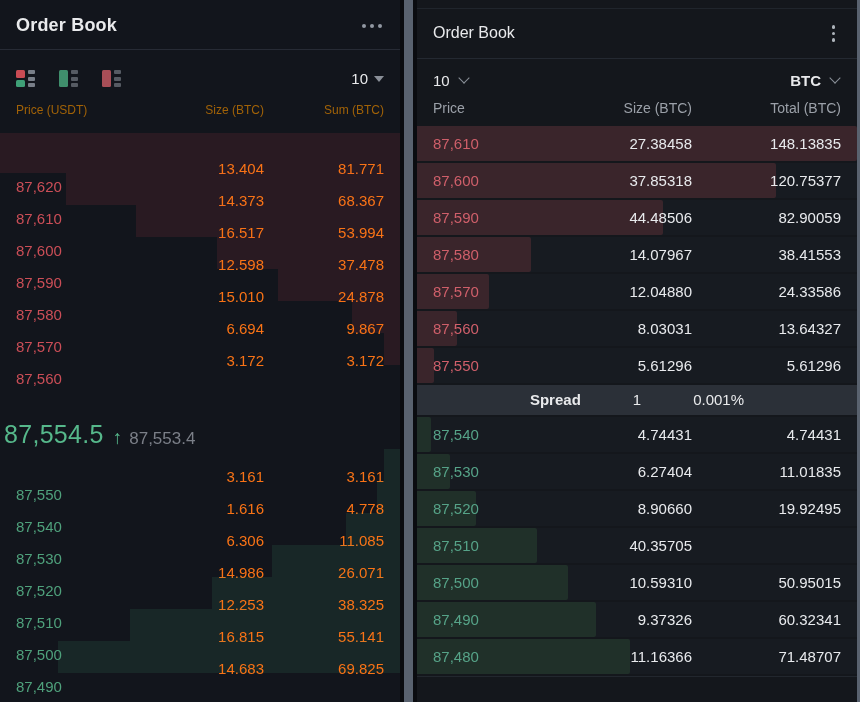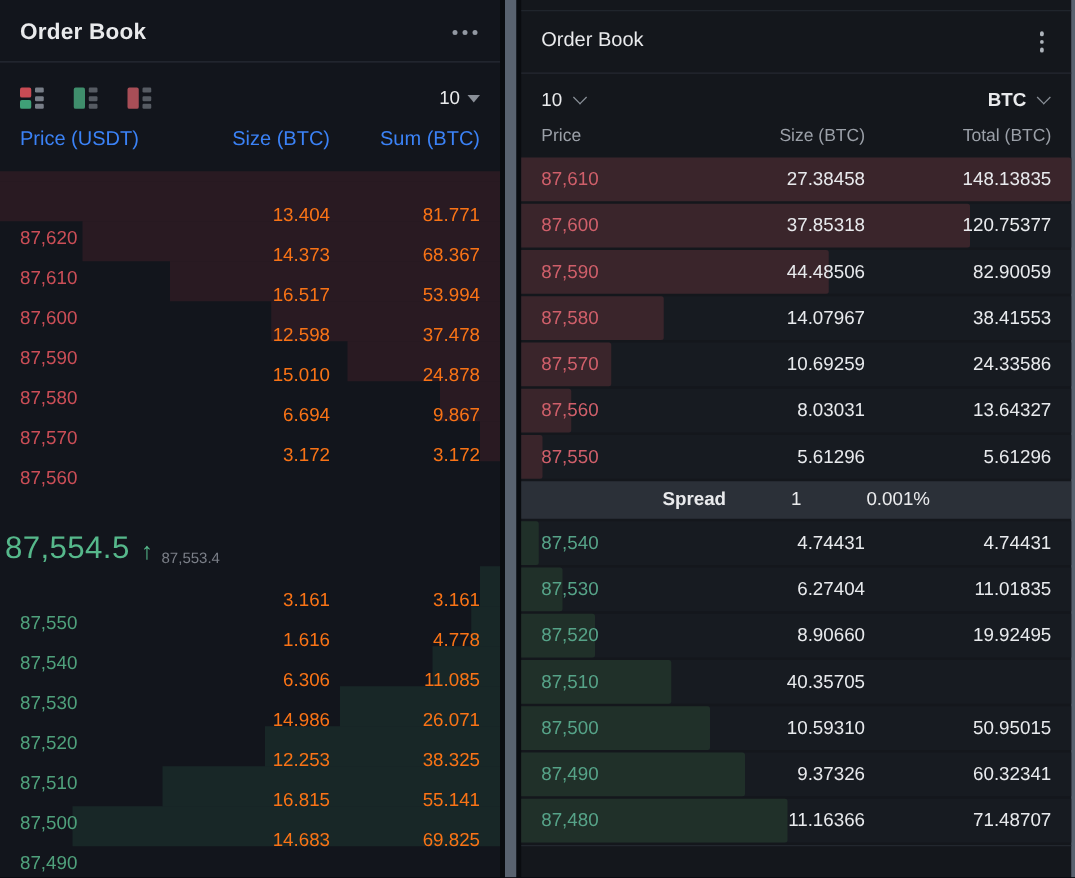--- a/index.html
+++ b/index.html
@@ -21,38 +21,38 @@
   .vm .col-r { width:7px; display:flex; flex-direction:column; justify-content:space-between; }
   .vm .col-r i { height:4px; background:#787e88; border-radius:1px; }
   .vm.dim .col-r i { background:#565b63; }
   .blk-red { background:#c94b54; }
   .blk-green { background:#3fa077; }
   .blk-red-dim { background:#a84e57; }
   .blk-green-dim { background:#3f8e6c; }
   .l-depth { display:flex; align-items:center; gap:6px; cursor:pointer; }
   .l-depth-val { font-size:15px; color:#e9eaec; }
   .caret-down { width:0; height:0; border-left:5px solid transparent; border-right:5px solid transparent; border-top:6px solid #8a8f98; }
-  .l-cols { display:grid; grid-template-columns:128px 1fr 1fr; padding:4px 16px 14px 16px; font-size:16px; color:#3b82f6; }
+  .l-cols { display:grid; grid-template-columns:128px 1fr 1fr; padding:4px 16px 14px 16px; font-size:12px; color:#a16207; }
   .l-cols span:nth-child(2), .l-cols span:nth-child(3) { text-align:right; }
   .l-rows { display:flex; flex-direction:column; }
   .l-sliver { height:10px; position:relative; }
   .l-sliver .fill { position:absolute; top:2px; right:0; bottom:0; width:100%; background:rgba(200,62,74,.13); }
   .lrow { position:relative; height:32px; display:grid; grid-template-columns:128px 1fr 1fr; align-items:center; padding:0 16px; font-size:15px; cursor:pointer; }
   .lrow .fill { position:absolute; top:0; right:0; bottom:0; }
   .lrow.ask .fill { background:rgba(200,62,74,.13); }
   .lrow.bid .fill { background:rgba(70,162,114,.13); }
   .lrow span { position:relative; z-index:1; }
   .lrow .price { text-align:left;margin-top:37px; }
   .lrow.ask .price { color:#cb4e57; }
   .lrow.bid .price { color:#4fa17c; }
   .lrow .num { text-align:right; color:#f97316; }
   .l-mid { height:84px; display:flex; align-items:flex-end; padding:0 4px; }
   .l-last { font-size:25px; font-weight:500; color:#56b88b; letter-spacing:.3px; }
   .l-arrow { font-size:19px; color:#56b88b; margin:0 7px 0 9px; }
-  .l-prev { font-size:12px; color:#7b7f88; }
+  .l-prev { font-size:17px; color:#7b7f88; }
 
   
   .gutter { width:17px; height:702px; flex:none; background:#0a0c10; display:flex; }
   .gutter-bar { width:9px; height:100%; margin-left:4px; background:#59626f; cursor:col-resize; }
 
   
   .rpanel { flex:1; height:702px; background:#14171c; display:flex; flex-direction:column; border-right:3px solid #59626f; }
   .r-topline { height:9px; border-bottom:1px solid #20252c; }
   .r-header { display:flex; justify-content:space-between; align-items:center; padding:14px 16px 14px 16px; border-bottom:1px solid #242931; }
   .r-title { font-size:16px; font-weight:400; color:#e9eaec; }
@@ -312,21 +312,21 @@
         <div class="rrow ask">
           <span class="fill" style="width: 25.9%;"></span>
           <span class="price">87,580</span>
           <span class="num">14.07967</span>
           <span class="num">38.41553</span>
         </div>
 
         <div class="rrow ask">
           <span class="fill" style="width: 16.4%;"></span>
           <span class="price">87,570</span>
-          <span class="num">10.69259</span>
+          <span class="num">12.04880</span>
           <span class="num">24.33586</span>
         </div>
 
         <div class="rrow ask">
           <span class="fill" style="width: 9.2%;"></span>
           <span class="price">87,560</span>
           <span class="num">8.03031</span>
           <span class="num">13.64327</span>
         </div>
 

